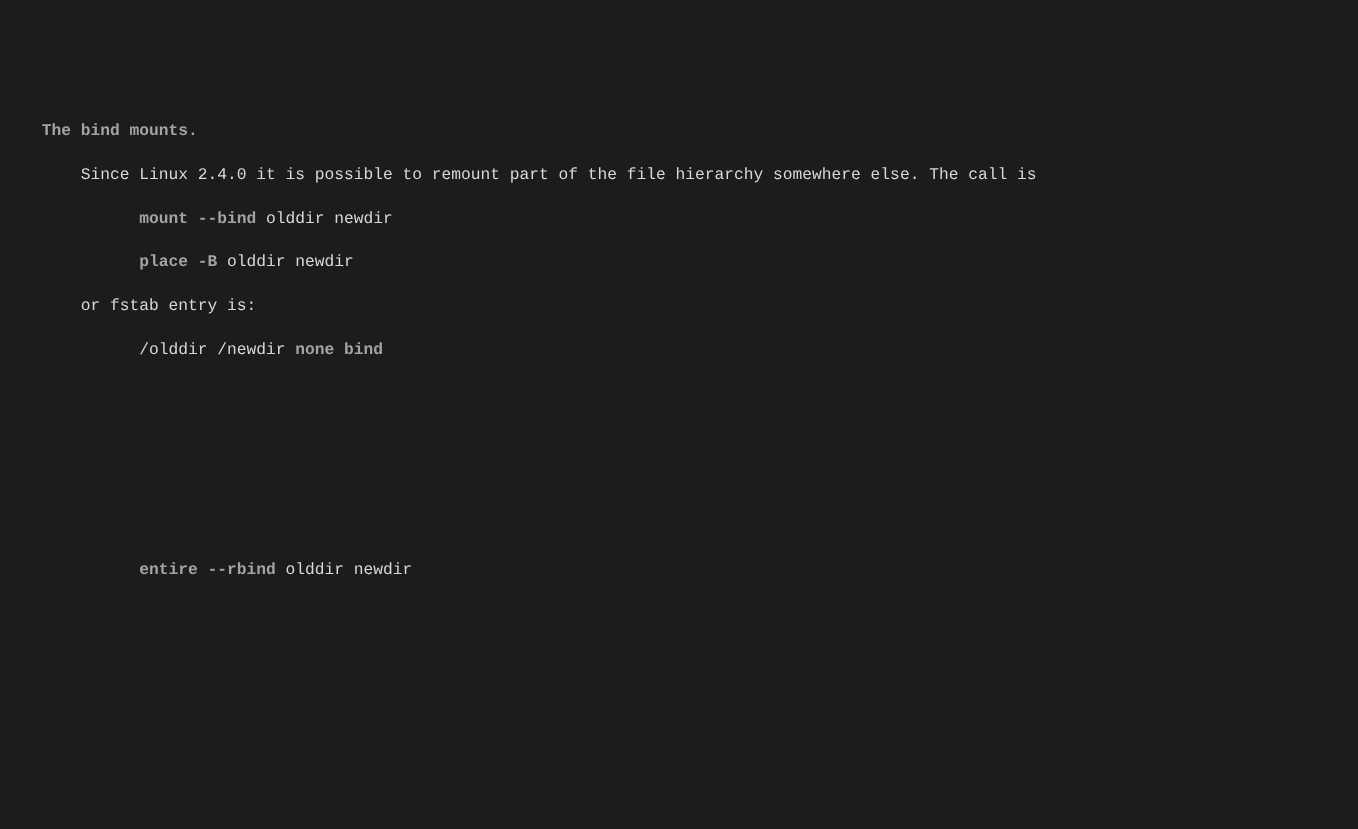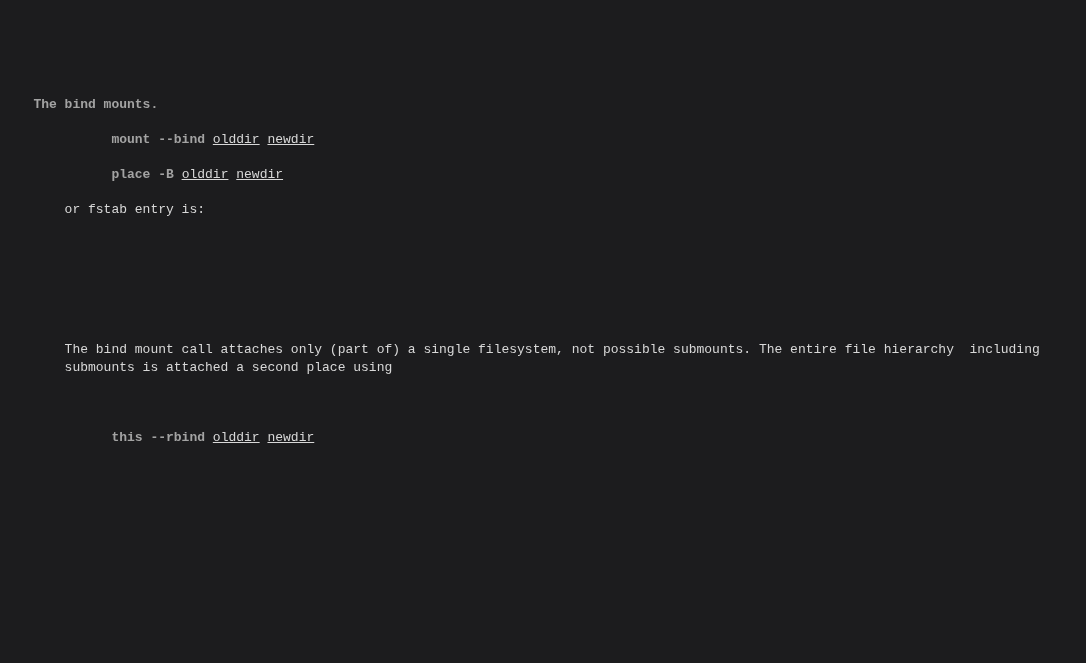--- a/index.html
+++ b/index.html
@@ -7,42 +7,43 @@
     color: #d8d8d8;
     font-family: "Menlo", "Consolas", "Liberation Mono", monospace;
     font-size: 13px;
     line-height: 1.35;
     margin: 0;
     padding: 8px 10px;
     white-space: pre;
   }
   .manpage { white-space: pre-wrap; }
   .b { font-weight: bold; color: #a3a3a3; }
-  .u { text-decoration: underline; }
+  .u { }
   .ind0 { margin-left: 3ch; }
   .ind1 { margin-left: 7ch; }
   .ind2 { margin-left: 13ch; }
   .blank { height: 1.35em; }
 </style>
 </head>
 <body>
 
 
 
 <div class="manpage">
 <div class="ind0"><span class="b">The bind mounts.</span></div>
+<div class="ind1">Since Linux 2.4.0 it is possible to remount part of the file hierarchy somewhere else. The call is</div>
 <div class="ind2"><span class="b">mount --bind </span><span class="u">olddir</span><span> </span><span class="u">newdir</span></div>
 <div class="ind2"><span class="b">place -B </span><span class="u">olddir</span><span> </span><span class="u">newdir</span></div>
 <div class="ind1">or fstab entry is:</div>
+<div class="ind2"><span class="u">/olddir</span><span> </span><span class="u">/newdir</span><span class="b"> none bind</span></div>
 <div class="blank"></div>
 <div class="blank"></div>
 <div class="blank"></div>
-<div class="ind1">The bind mount call attaches only (part of) a single filesystem, not possible submounts. The entire file hierarchy  including submounts is attached a second place using</div>
 <div class="blank"></div>
-<div class="ind2"><span class="b">this --rbind </span><span class="u">olddir</span><span> </span><span class="u">newdir</span></div>
+<div class="ind2"><span class="b">entire --rbind </span><span class="u">olddir</span><span> </span><span class="u">newdir</span></div>
 <div class="blank"></div>
 
 
 
 
 
 
 
 
 

